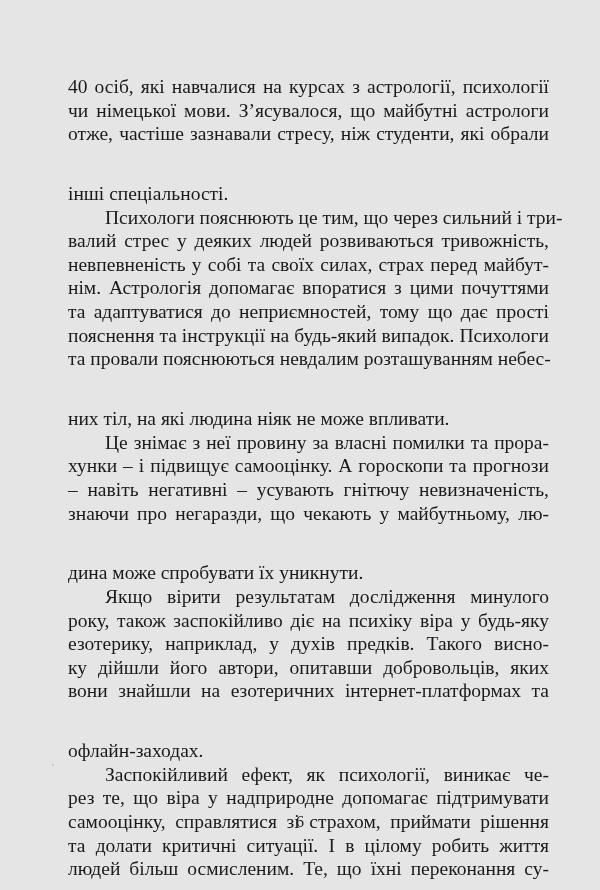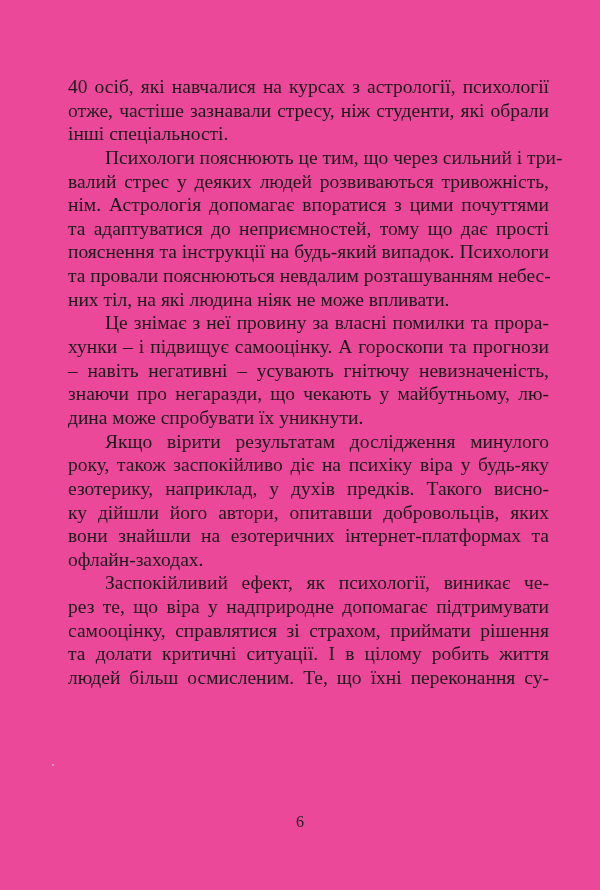--- a/index.html
+++ b/index.html
@@ -14,39 +14,40 @@
       overflow: hidden;
       font-family: "Liberation Serif", "DejaVu Serif", serif;
       color: #1a1a1a;
     }
     .page {
       position: absolute;
       left: 0;
       top: 0;
       width: 600px;
       height: 890px;
-      background: #ec4899;
+      background: #e5e5e5;
     }
     .text-block {
       position: absolute;
       left: 68px;
       top: 75px;
       width: 481px;
     }
     .line {
       display: block;
       height: 23.65px;
       line-height: 23.65px;
       font-size: 19.5px;
       white-space: nowrap;
       text-align: justify;
       text-align-last: justify;
     }
     .line.last {
       text-align-last: left;
+      margin-top: 36px;
     }
     .line.indent {
       padding-left: 37px;
     }
     .paragraph {
       margin: 0;
       padding: 0;
     }
     .page-number {
       position: absolute;
@@ -69,27 +70,29 @@
     }
   </style>
 </head>
 <body>
 
 <div class="page">
   <div class="text-block">
 
     <div class="paragraph">
       <span class="line">40 осіб, які навчалися на курсах з астрології, психології</span>
+      <span class="line">чи німецької мови. З’ясувалося, що майбутні астрологи</span>
       <span class="line">отже, частіше зазнавали стресу, ніж студенти, які обрали</span>
       <span class="line last">інші спеціальності.</span>
     </div>
 
     <div class="paragraph">
       <span class="line indent">Психологи пояснюють це тим, що через сильний і три-</span>
       <span class="line">валий стрес у деяких людей розвиваються тривожність,</span>
+      <span class="line">невпевненість у собі та своїх силах, страх перед майбут-</span>
       <span class="line">нім. Астрологія допомагає впоратися з цими почуттями</span>
       <span class="line">та адаптуватися до неприємностей, тому що дає прості</span>
       <span class="line">пояснення та інструкції на будь-який випадок. Психологи</span>
       <span class="line">та провали пояснюються невдалим розташуванням небес-</span>
       <span class="line last">них тіл, на які людина ніяк не може впливати.</span>
     </div>
 
     <div class="paragraph">
       <span class="line indent">Це знімає з неї провину за власні помилки та прора-</span>
       <span class="line">хунки – і підвищує самооцінку. А гороскопи та прогнози</span>

